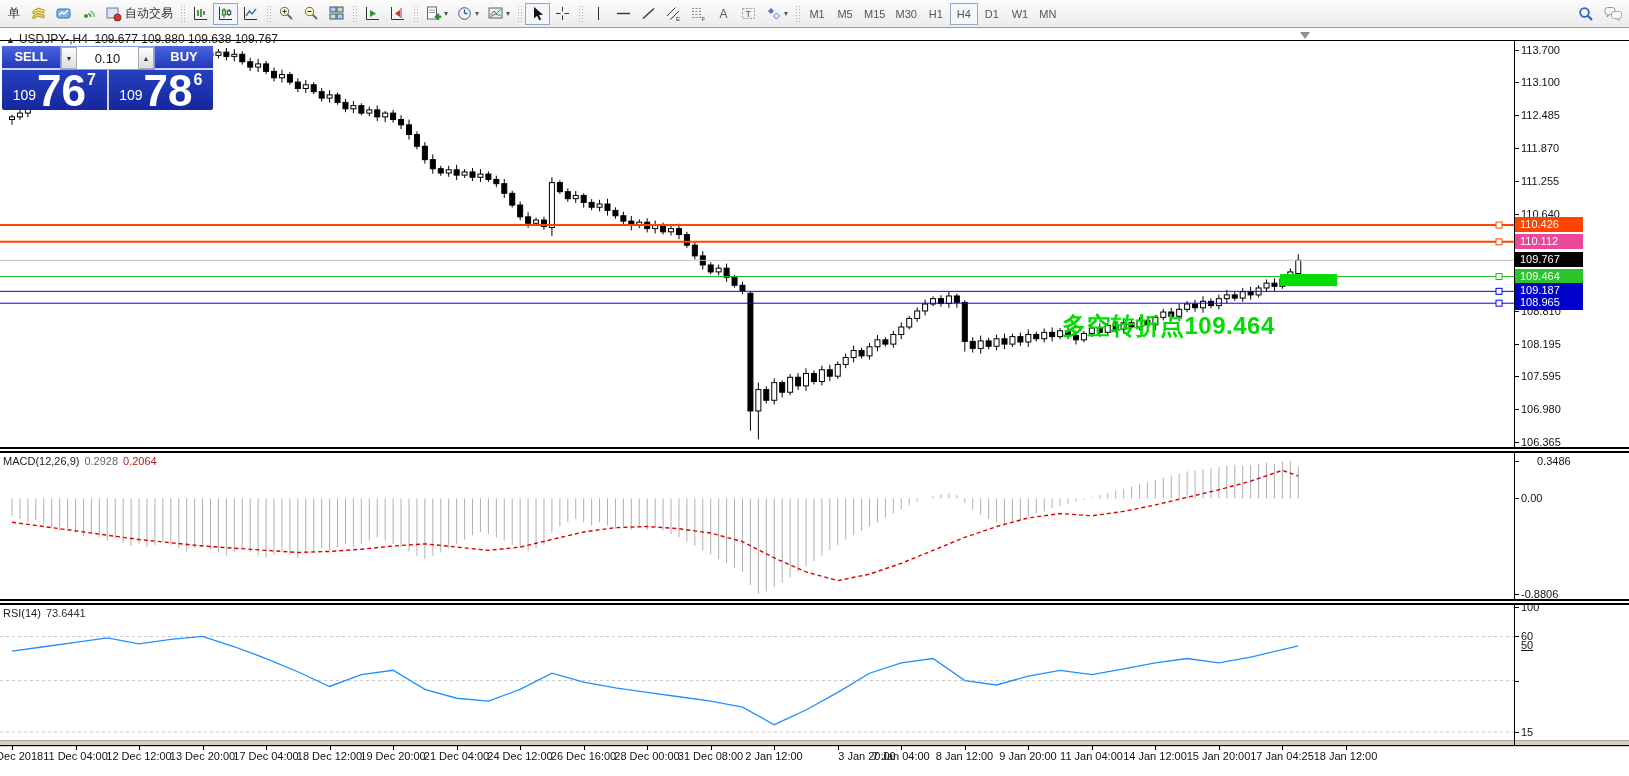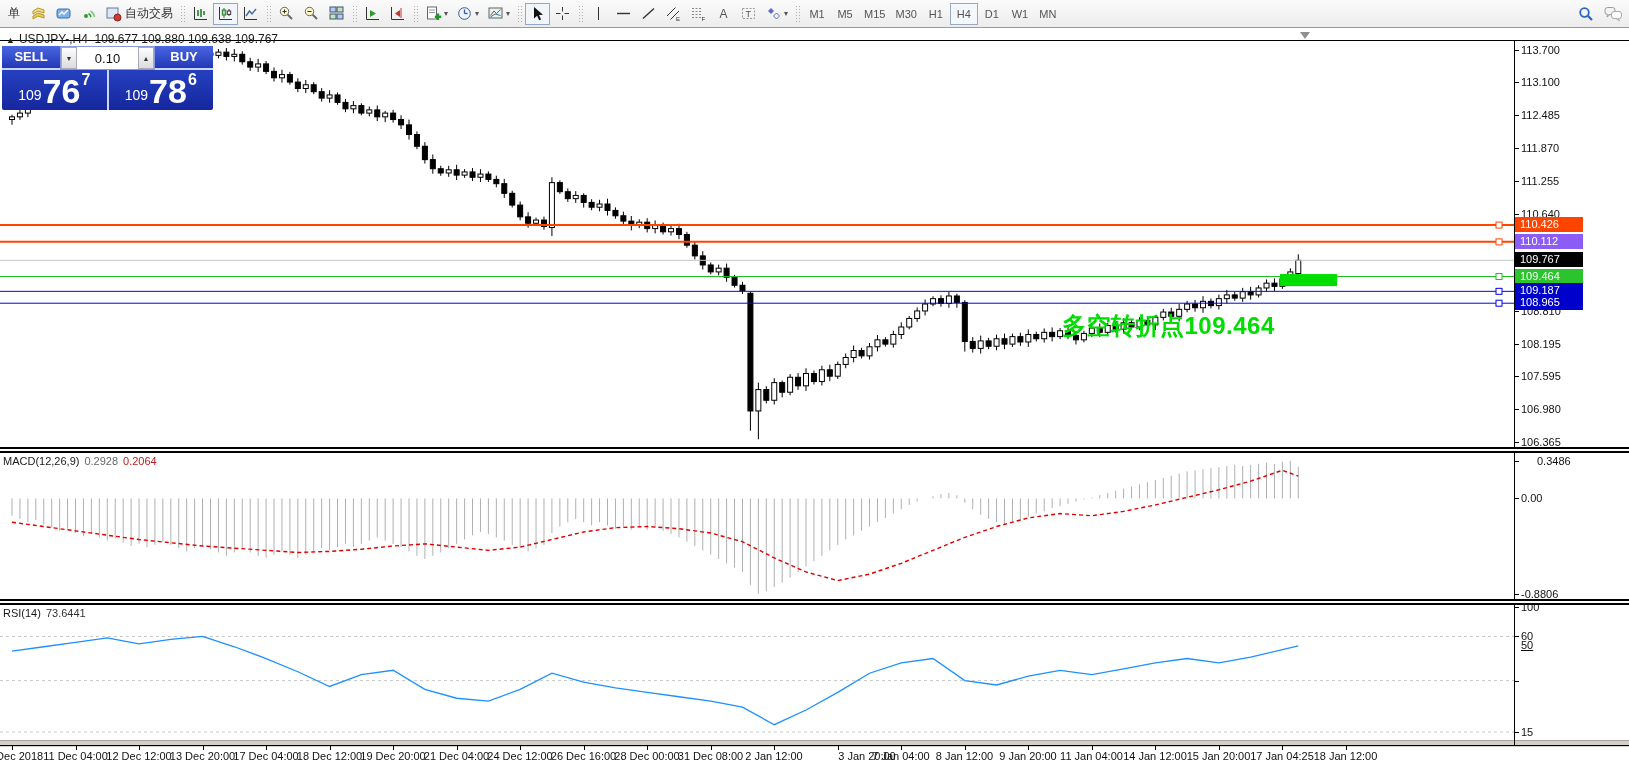--- a/index.html
+++ b/index.html
@@ -67,21 +67,21 @@
   .ocp-btn { width:58px; color:#fff; font-weight:bold; font-size:13px; text-align:center; line-height:22px;
              background:linear-gradient(#4a66e0,#2338b8); border-bottom:2px solid #cdd6ff; }
   .ocp-spin { flex:1; display:flex; align-items:stretch; background:#fff; border:1px solid #8898d8; }
   .ocp-arrow { width:16px; background:linear-gradient(#fdfdfd,#dcdcdc); border:1px solid #aab;
                font-size:7px; color:#333; display:flex; align-items:center; justify-content:center; }
   .ocp-vol { flex:1; font-size:13px; color:#111; display:flex; align-items:center; justify-content:center; }
   .ocp-prices { flex:1; display:flex; }
   .ocp-half { flex:1; display:flex; align-items:flex-end; justify-content:center; color:#fff; padding-bottom:2px; }
   .ocp-half.left { border-right:2px solid #cdd6ff; }
   .p-small { font-size:14px; margin-bottom:5px; }
-  .p-big { font-size:34px; font-weight:bold; line-height:34px; margin:0 1px; }
+  .p-big { font-size:44px; font-weight:bold; line-height:34px; margin:0 1px; }
   .p-sup { font-size:16px; font-weight:bold; align-self:flex-start; margin-top:1px; }
 </style>
 </head>
 <body>
 
 <div id="app">
 
   <div class="toolbar">
     <div class="tb-btn">
         <span class="tb-text">单</span>
@@ -897,21 +897,21 @@
         <div class="ax-tick" style="top: 564.657px;"></div>
         <div class="ax-label" style="top: 572.059px;">100</div>
         <div class="ax-tick" style="top: 578.059px;"></div>
         <div class="ax-label" style="top: 601.471px;">60</div>
         <div class="ax-tick" style="top: 607.471px;"></div>
         <div class="ax-label" style="top: 610px; text-decoration: underline;">50</div>
         <div class="ax-tick" style="top: 651.588px;"></div>
         <div class="ax-label" style="top: 697.059px;">15</div>
         <div class="ax-tick" style="top: 703.059px;"></div>
         <div class="price-tag" style="top: 188.078px; background: rgb(255, 68, 0);">110.426</div>
-        <div class="price-tag" style="top: 204.869px; background: #8b5cf6;">110.112</div>
+        <div class="price-tag" style="top: 204.869px; background: #ec4899;">110.112</div>
         <div class="price-tag" style="top: 223.318px; background: rgb(0, 0, 0);">109.767</div>
         <div class="price-tag" style="top: 239.521px; background: rgb(44, 196, 44);">109.464</div>
         <div class="price-tag" style="top: 254.334px; background: rgb(0, 0, 204);">109.187</div>
         <div class="price-tag" style="top: 266.205px; background: rgb(0, 0, 204);">108.965</div>
       </div>
     <div id="timeAxis">
         <div class="t-label" style="left: -33px;">10 Dec 2018</div>
         <div class="t-tick" style="left: 12px;"></div>
         <div class="t-label" style="left: 30.5px;">11 Dec 04:00</div>
         <div class="t-tick" style="left: 75.5px;"></div>

